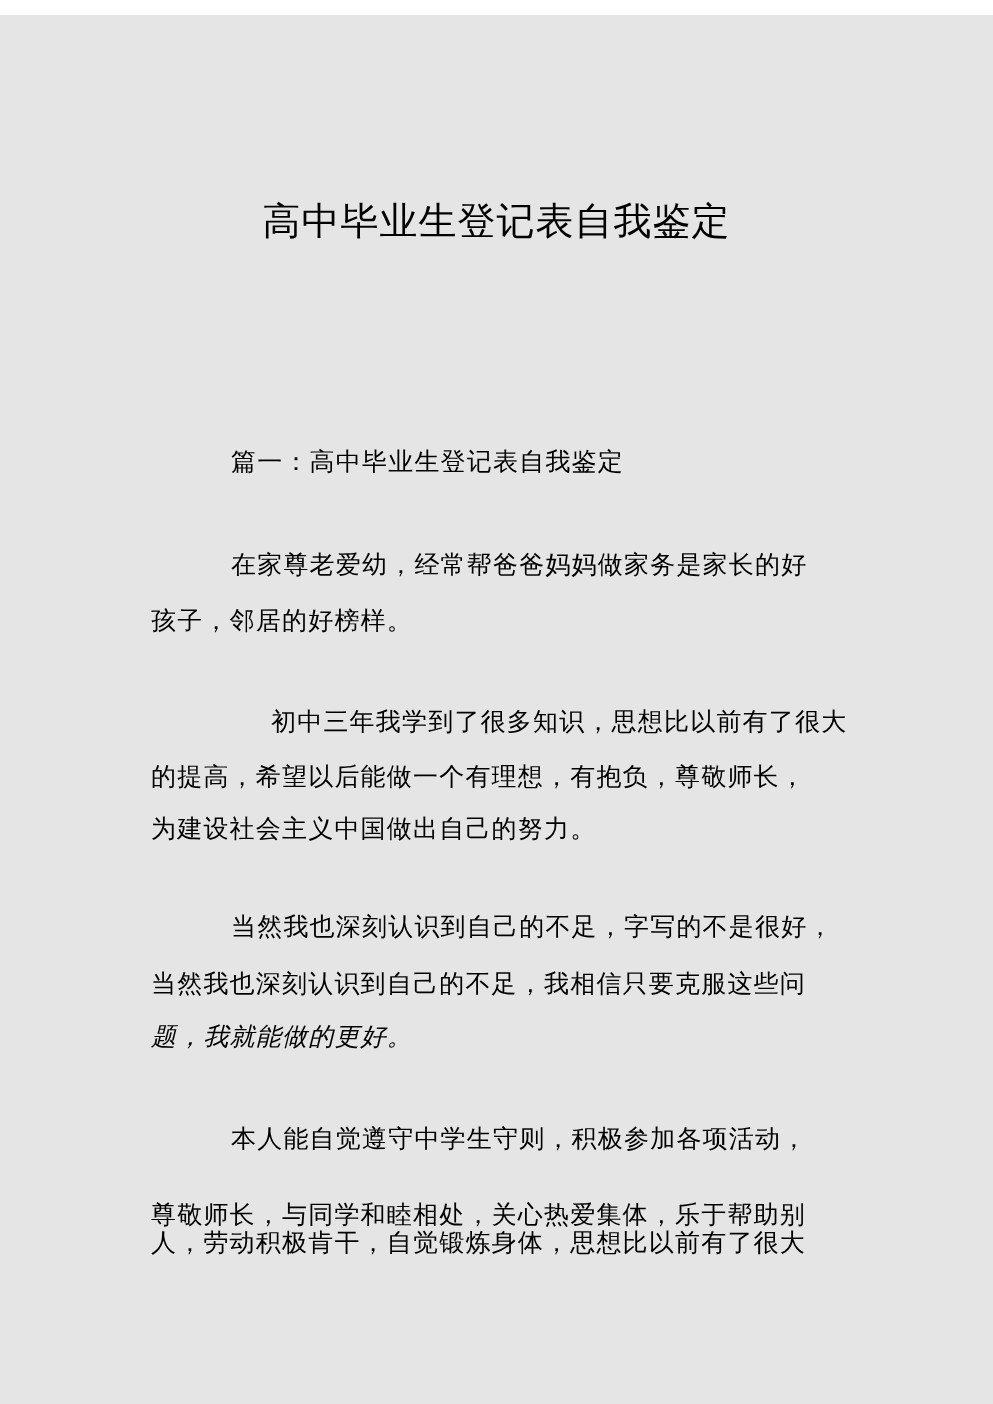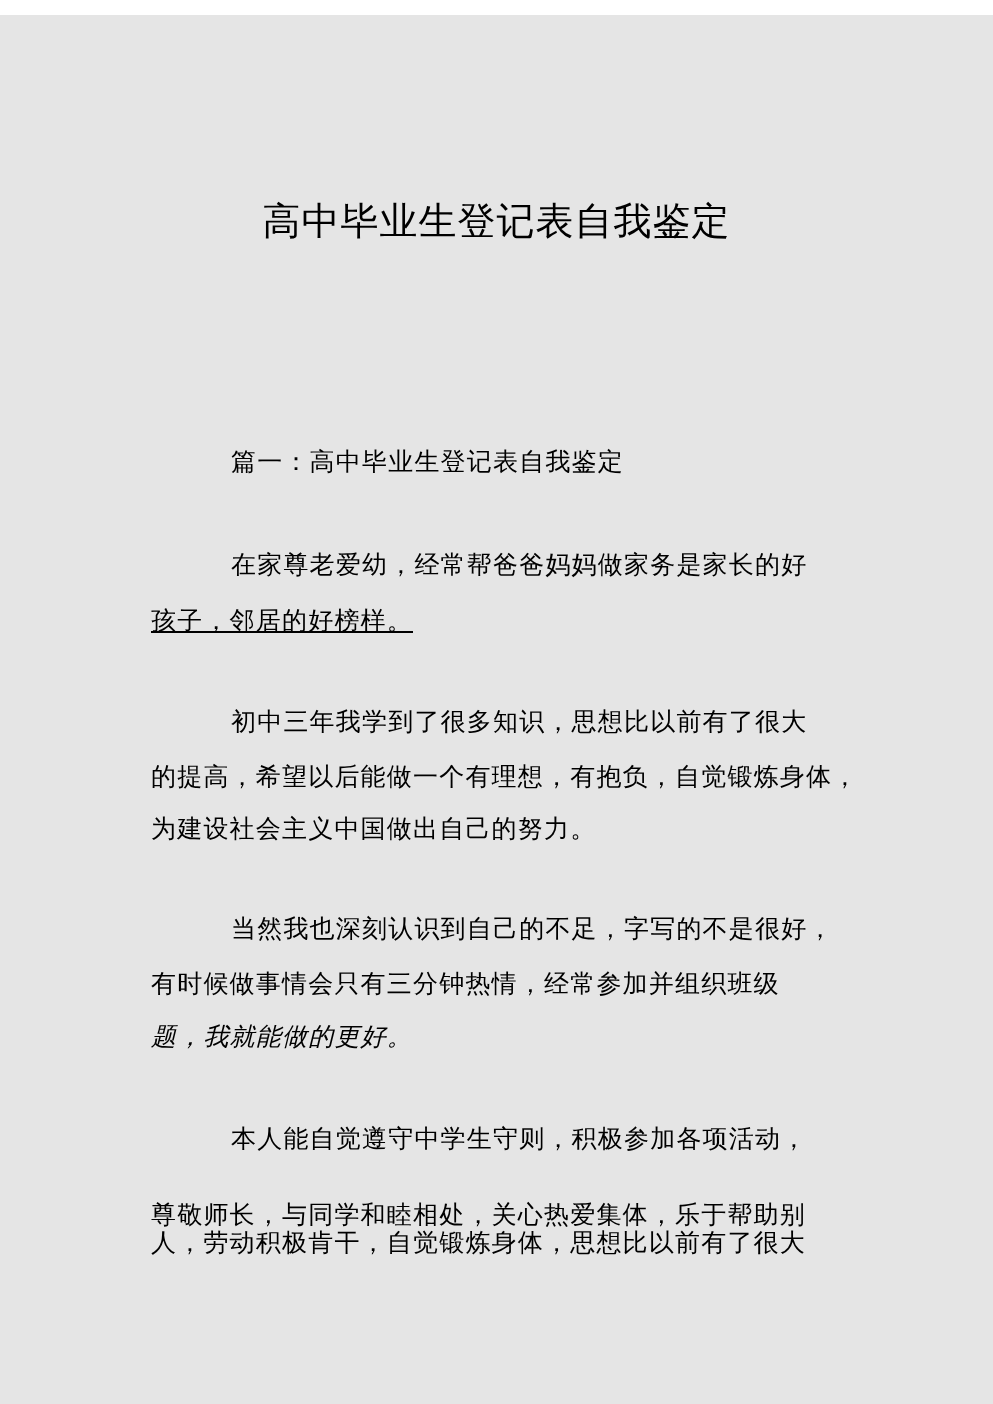--- a/index.html
+++ b/index.html
@@ -48,32 +48,32 @@
 <body>
 
 <div class="page">
 
   <div class="title">高中毕业生登记表自我鉴定</div>
 
   <div class="line indent" style="top:430px;">篇一：高中毕业生登记表自我鉴定</div>
 
   <div>
     <div class="line indent" style="top:533px;">在家尊老爱幼，经常帮爸爸妈妈做家务是家长的好</div>
-    <div class="line flush" style="top:589px;text-decoration:underline;">孩子，邻居的好榜样。</div>
+    <div class="line flush" style="top:589px;">孩子，邻居的好榜样。</div>
   </div>
 
   <div>
-    <div class="line indent" style="top:690px;">初中三年我学到了很多知识，思想比以前有了很大</div>
-    <div class="line flush" style="top:745px;">的提高，希望以后能做一个有理想，有抱负，自觉锻炼身体，</div>
+    <div class="line indent" style="top:690px;margin-left:40px;">初中三年我学到了很多知识，思想比以前有了很大</div>
+    <div class="line flush" style="top:745px;">的提高，希望以后能做一个有理想，有抱负，尊敬师长，</div>
     <div class="line flush" style="top:797px;">为建设社会主义中国做出自己的努力。</div>
   </div>
 
   <div>
-    <div class="line indent" style="top:897px;">当然我也深刻认识到自己的不足，字写的不是很好，</div>
-    <div class="line flush" style="top:952px;">有时候做事情会只有三分钟热情，经常参加并组织班级</div>
+    <div class="line indent" style="top:897px;font-family:Liberation Mono, monospace;">当然我也深刻认识到自己的不足，字写的不是很好，</div>
+    <div class="line flush" style="top:952px;">当然我也深刻认识到自己的不足，我相信只要克服这些问</div>
     <div class="line flush" style="top:1005px;font-style:italic;">题，我就能做的更好。</div>
   </div>
 
   <div>
     <div class="line indent" style="top:1107px;">本人能自觉遵守中学生守则，积极参加各项活动，</div>
     <div class="line flush" style="top:1159px;margin-top:24px;">尊敬师长，与同学和睦相处，关心热爱集体，乐于帮助别</div>
     <div class="line flush" style="top:1211px;">人，劳动积极肯干，自觉锻炼身体，思想比以前有了很大</div>
   </div>
 
 </div>

